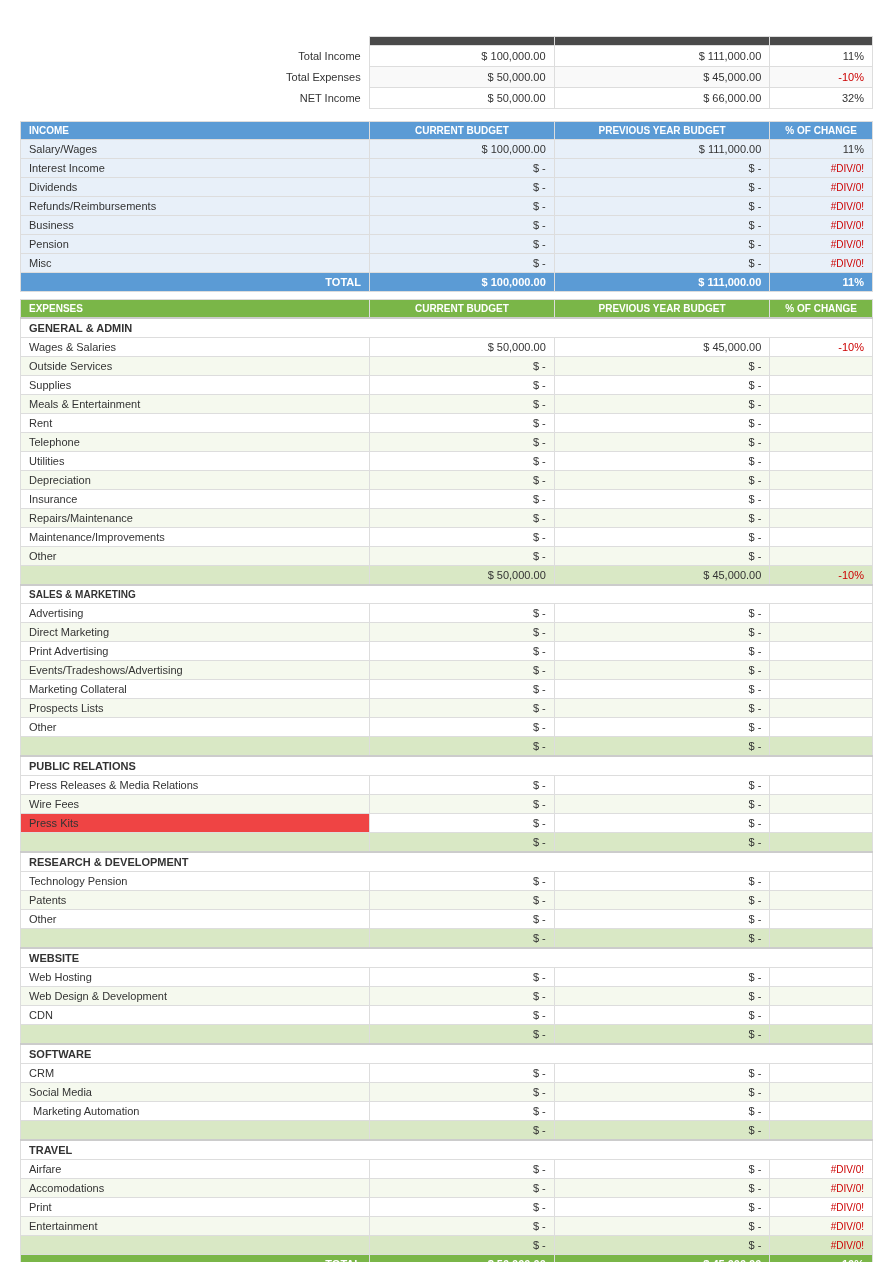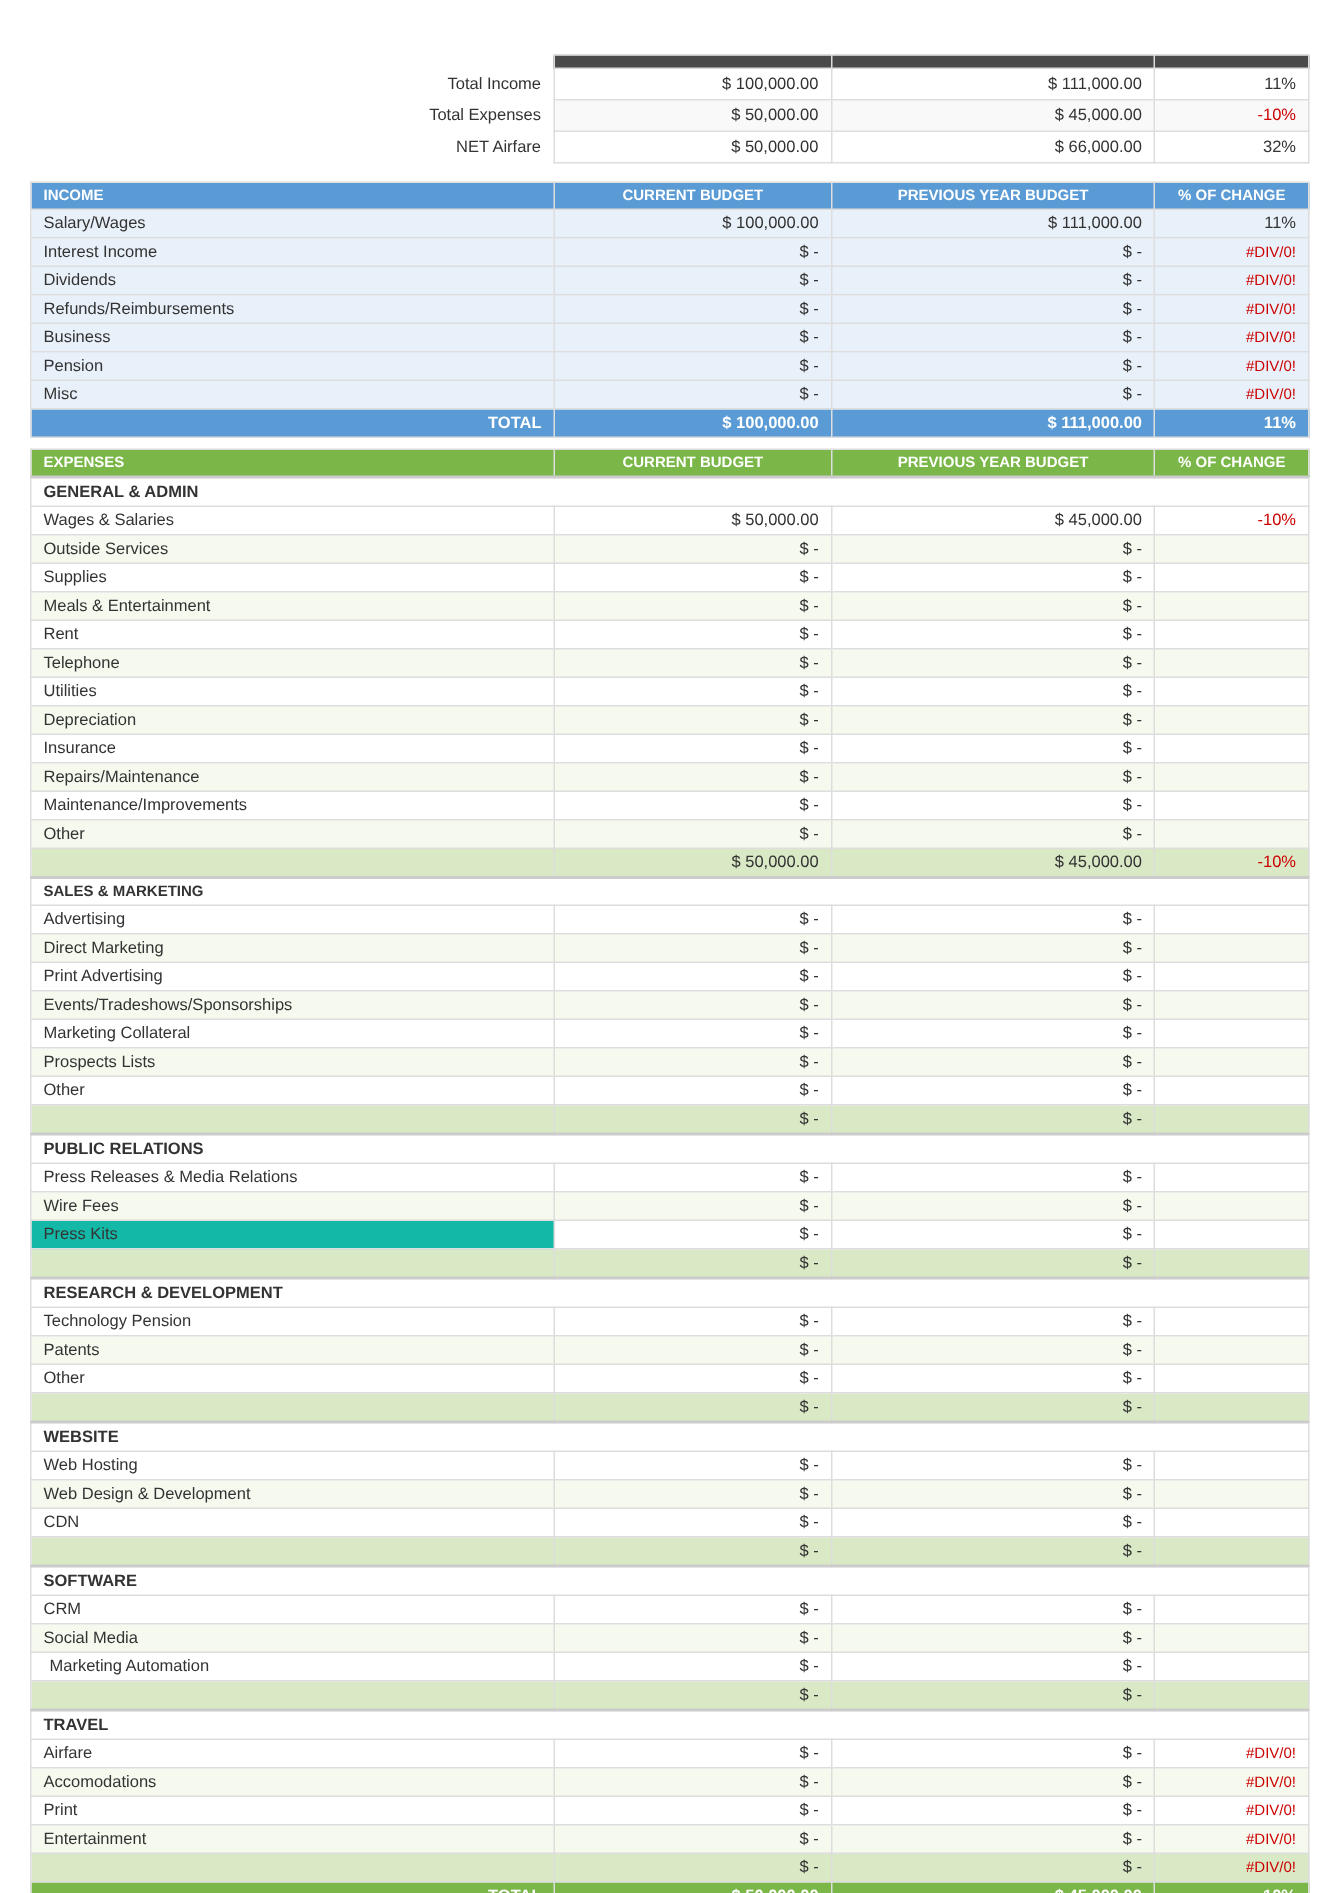--- a/index.html
+++ b/index.html
@@ -152,21 +152,21 @@
     <td>$ 111,000.00</td>
     <td class="">11%</td>
   </tr>
       <tr>
     <td>Total Expenses</td>
     <td>$ 50,000.00</td>
     <td>$ 45,000.00</td>
     <td class="neg">-10%</td>
   </tr>
       <tr>
-    <td>NET Airfare</td>
+    <td>NET Income</td>
     <td>$ 50,000.00</td>
     <td>$ 66,000.00</td>
     <td class="">32%</td>
   </tr>
     </tbody>
 </table>
 
 <table class="main-table">
   <colgroup>
     <col style="width:340px">
@@ -334,21 +334,21 @@
         <td style="background: rgb(245, 249, 238); text-align: right;">$ -</td>
         <td style="background: rgb(245, 249, 238); text-align: right;"></td>
       </tr>
       <tr class="expense-row">
         <td style="background: rgb(255, 255, 255);">Print Advertising</td>
         <td style="background: rgb(255, 255, 255); text-align: right;">$ -</td>
         <td style="background: rgb(255, 255, 255); text-align: right;">$ -</td>
         <td style="background: rgb(255, 255, 255); text-align: right;"></td>
       </tr>
       <tr class="expense-row">
-        <td style="background: rgb(245, 249, 238);">Events/Tradeshows/Sponsorships</td>
+        <td style="background: rgb(245, 249, 238);">Events/Tradeshows/Advertising</td>
         <td style="background: rgb(245, 249, 238); text-align: right;">$ -</td>
         <td style="background: rgb(245, 249, 238); text-align: right;">$ -</td>
         <td style="background: rgb(245, 249, 238); text-align: right;"></td>
       </tr>
       <tr class="expense-row">
         <td style="background: rgb(255, 255, 255);">Marketing Collateral</td>
         <td style="background: rgb(255, 255, 255); text-align: right;">$ -</td>
         <td style="background: rgb(255, 255, 255); text-align: right;">$ -</td>
         <td style="background: rgb(255, 255, 255); text-align: right;"></td>
       </tr>
@@ -379,21 +379,21 @@
         <td style="background: rgb(255, 255, 255); text-align: right;">$ -</td>
         <td style="background: rgb(255, 255, 255); text-align: right;"></td>
       </tr>
       <tr class="expense-row">
         <td style="background: rgb(245, 249, 238);">Wire Fees</td>
         <td style="background: rgb(245, 249, 238); text-align: right;">$ -</td>
         <td style="background: rgb(245, 249, 238); text-align: right;">$ -</td>
         <td style="background: rgb(245, 249, 238); text-align: right;"></td>
       </tr>
       <tr class="expense-row">
-        <td style="background: #14b8a6;">Press Kits</td>
+        <td style="background: #ef4444;">Press Kits</td>
         <td style="background: rgb(255, 255, 255); text-align: right;">$ -</td>
         <td style="background: rgb(255, 255, 255); text-align: right;">$ -</td>
         <td style="background: rgb(255, 255, 255); text-align: right;"></td>
       </tr>
       <tr class="subtotal-row">
         <td></td>
         <td>$ -</td>
         <td>$ -</td>
         <td></td>
       </tr>

